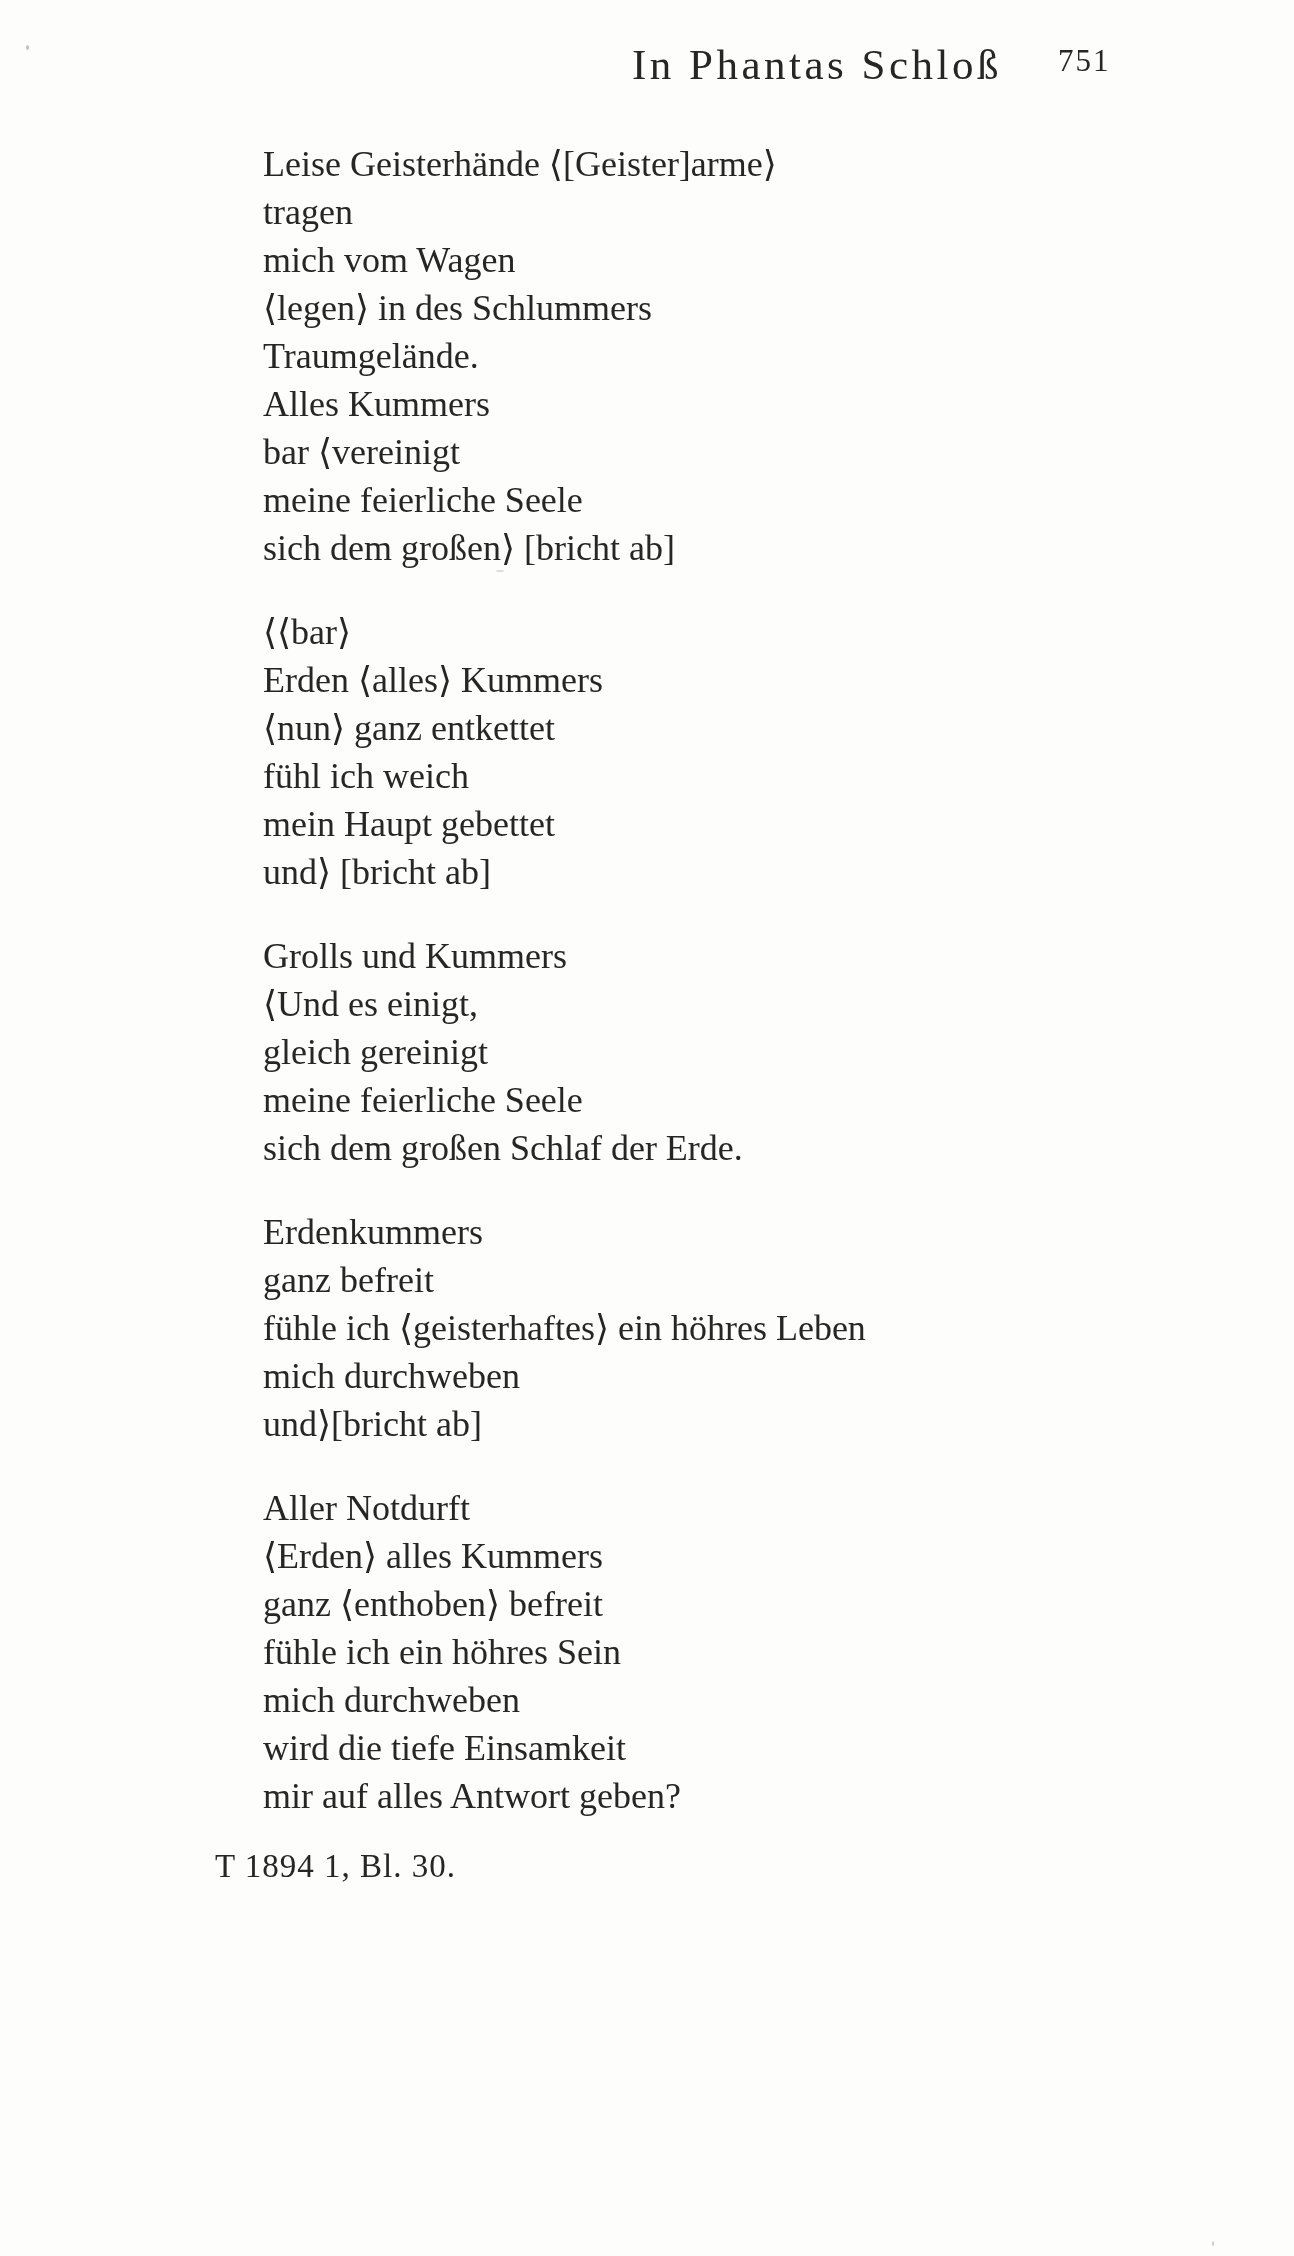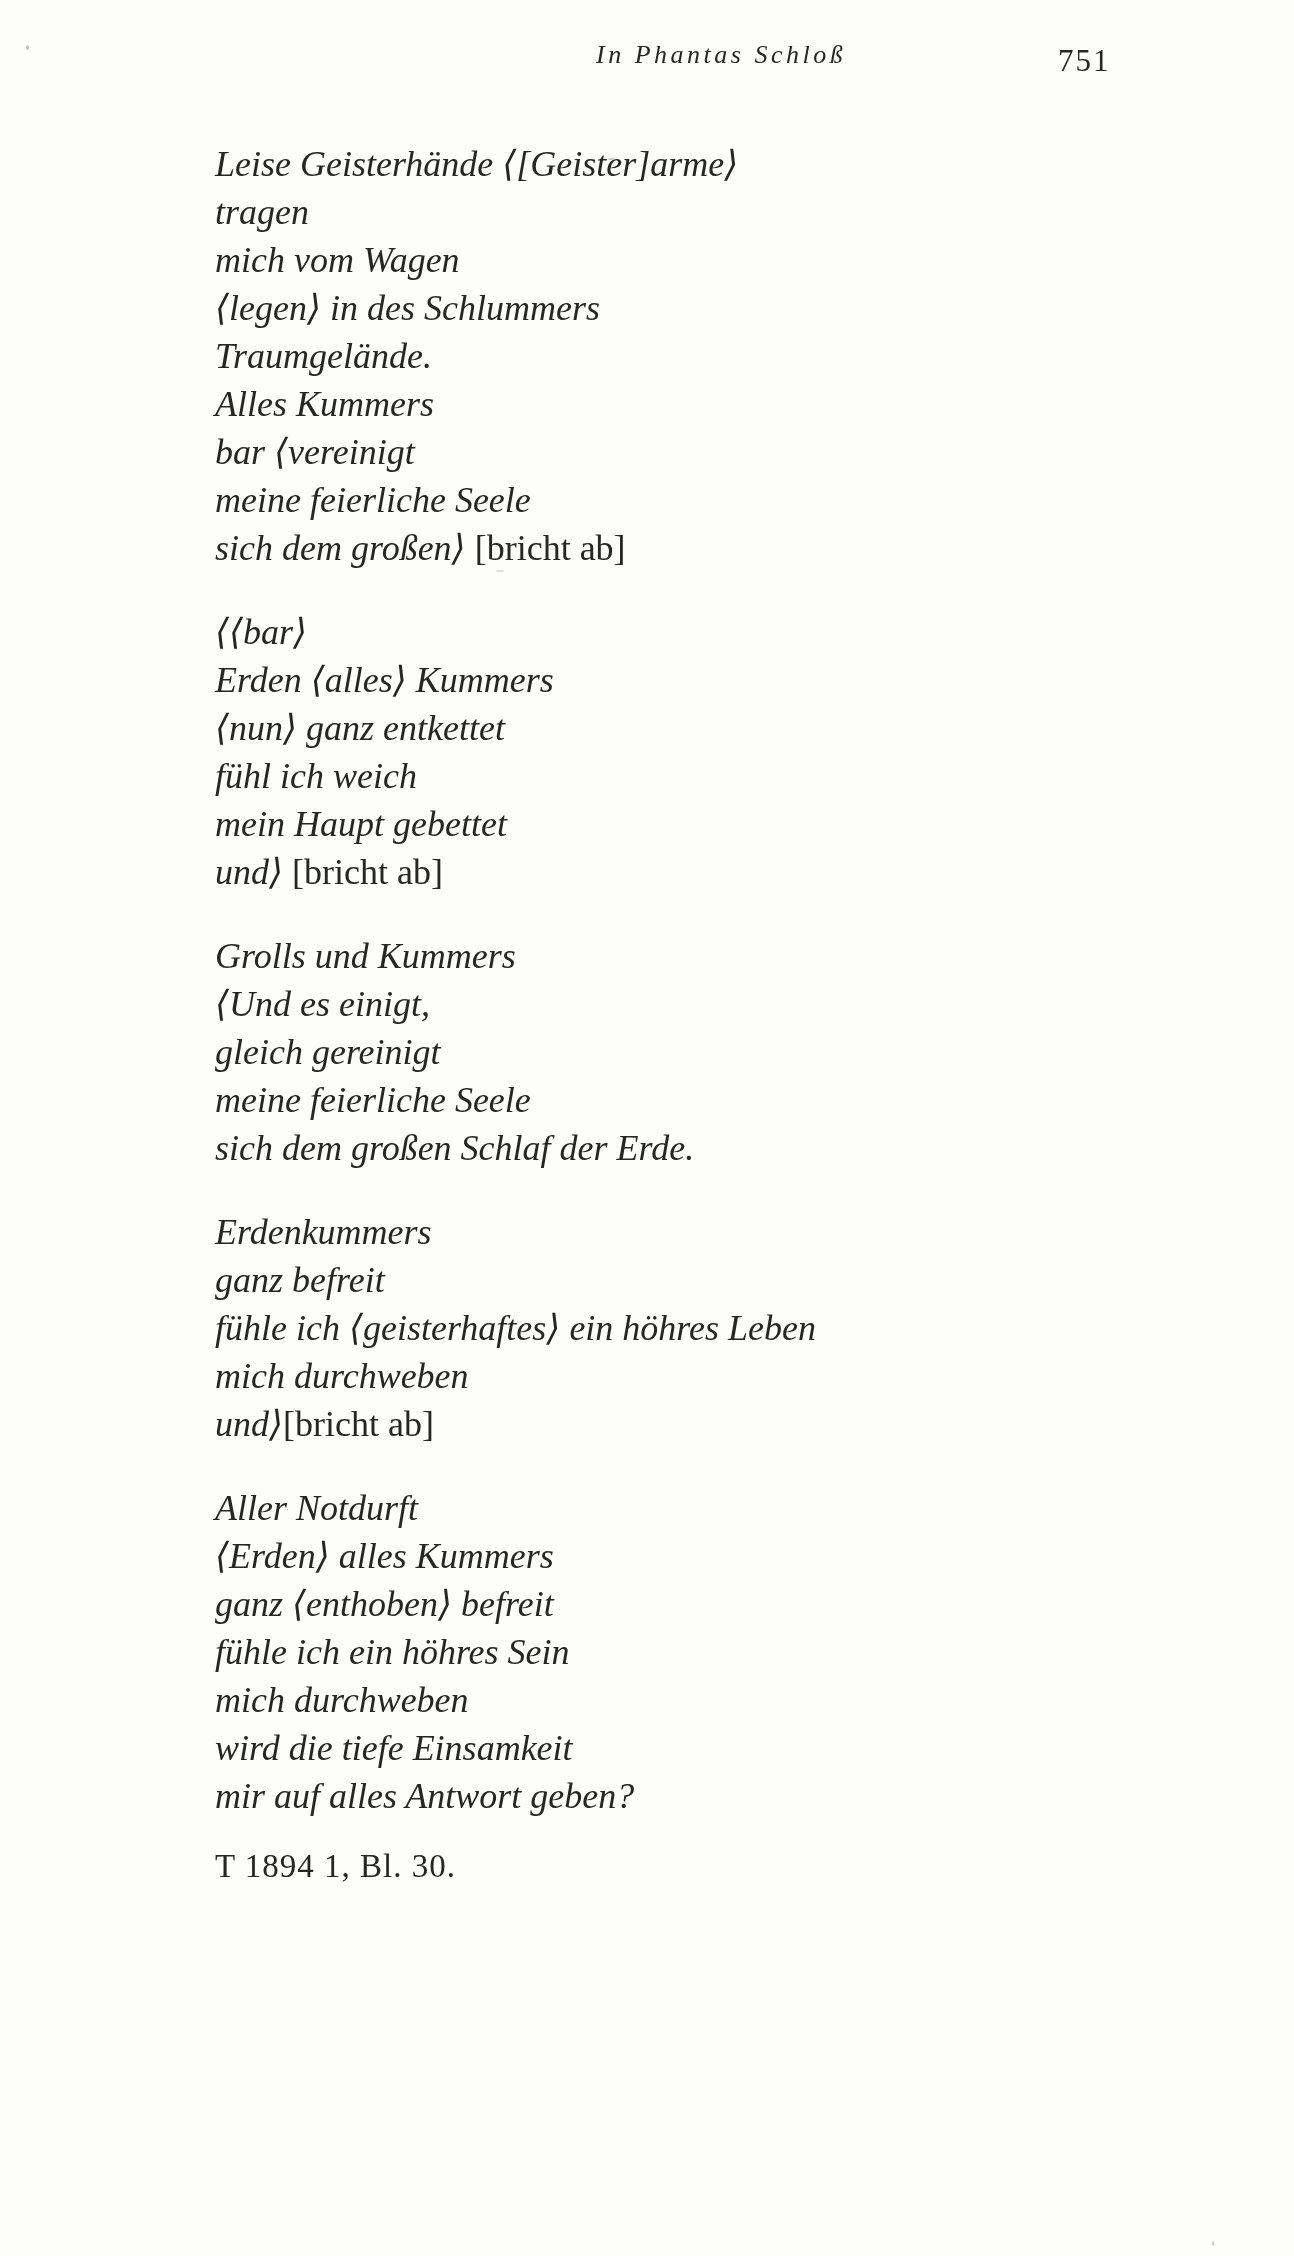--- a/index.html
+++ b/index.html
@@ -19,24 +19,23 @@
   
   .running-header {
     position: absolute;
     top: 40px;
     left: 0;
     width: 100%;
     height: 50px;
   }
   .header-title {
     position: absolute;
-    left: 596px;
+    left: 632px;
     top: 0;
-    font-style: italic;
-    font-size: 26px;
+    font-size: 43px;
     letter-spacing: 3.5px;
     white-space: nowrap;
   }
   .page-number {
     position: absolute;
     left: 1058px;
     top: 3px;
     font-size: 31px;
     letter-spacing: 2px;
     font-variant-numeric: oldstyle-nums;
@@ -51,21 +50,21 @@
   }
   .stanza {
     margin: 0 0 36px 0;
   }
   .line {
     font-size: 36px;
     line-height: 48px;
     white-space: nowrap;
   }
   .ital {
-    font-style: italic;
+    margin-left: 48px;
   }
   .roman {
     font-style: normal;
   }
   
   .source-line {
     position: absolute;
     left: 215px;
     top: 1848px;
     font-size: 33px;

